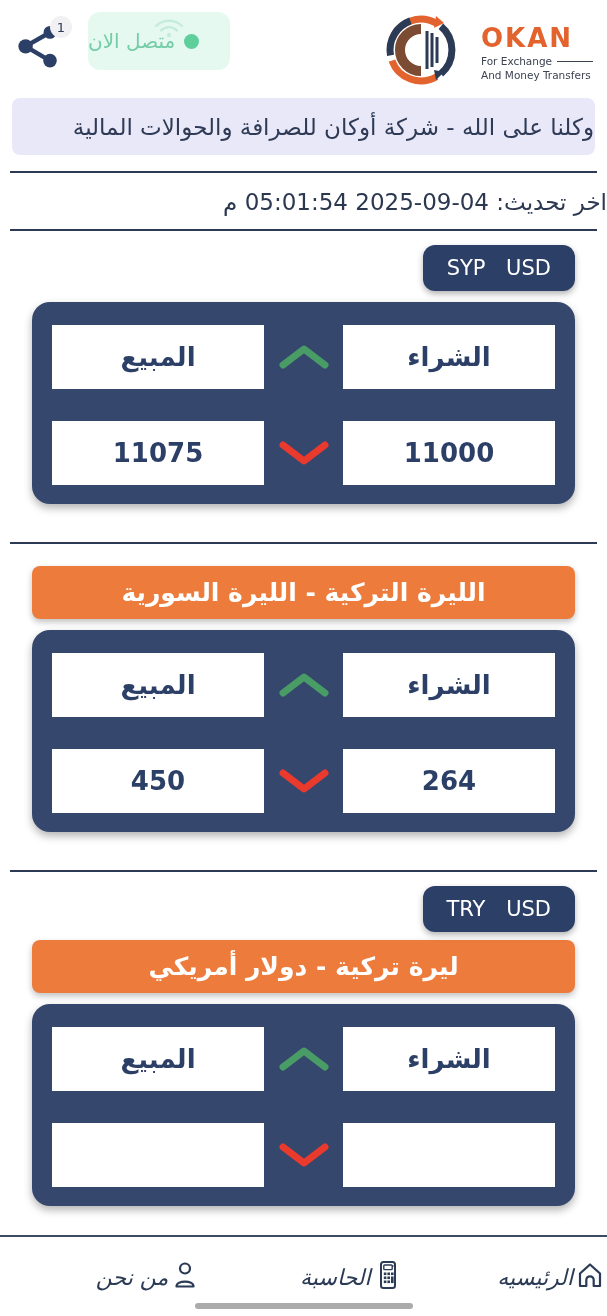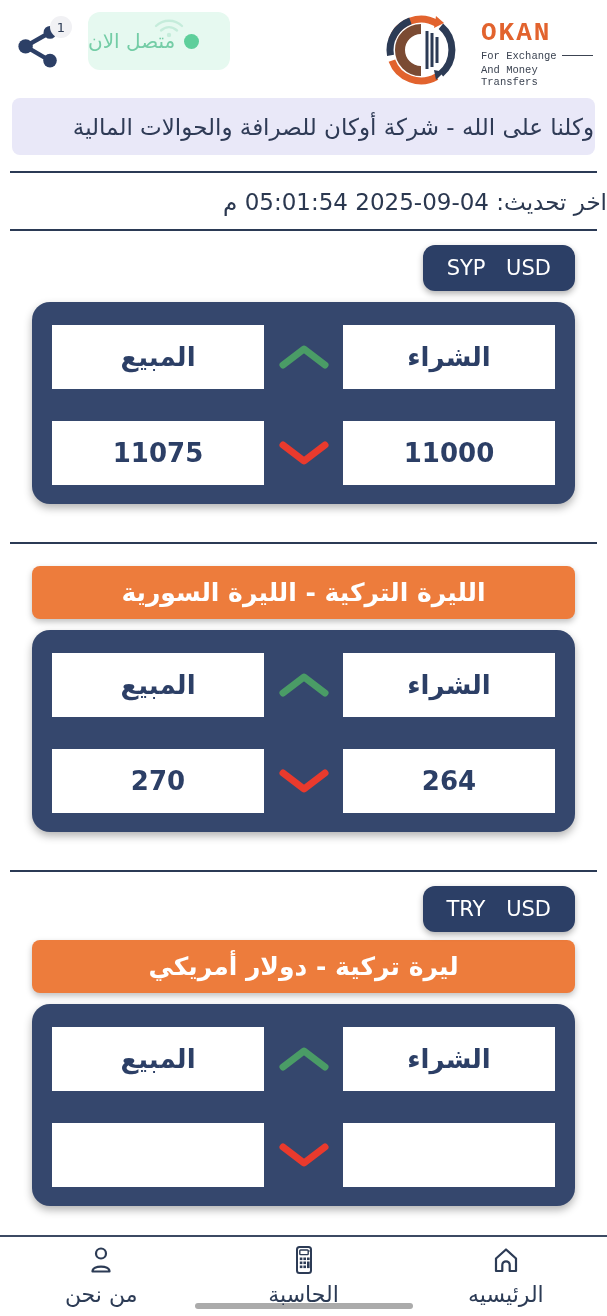--- a/index.html
+++ b/index.html
@@ -18,21 +18,21 @@
   }
   .status-pill {
     margin-left:26px; margin-top:2px; width:142px; height:58px; border-radius:12px;
     background:#e6f9f0; position:relative; display:flex; align-items:center; justify-content:flex-end;
     direction:rtl; gap:9px;
   }
   .status-dot { width:15px; height:15px; border-radius:50%; background:#5ecf9b; }
   .status-text { color:#74cda6; font-size:20px; }
   .pill-wifi { position:absolute; top:4px; right:44px; opacity:.28; }
   .header-spacer { flex:1; }
-  .brand { display:flex; align-items:center; gap:20px; margin-top:0;font-family:Liberation Mono, monospace; }
+  .brand { display:flex; align-items:center; gap:20px; margin-top:0; }
   .brand-text { display:flex; flex-direction:column; width:112px; }
   .brand-name { color:#e2632e; font-weight:bold; font-size:26px; letter-spacing:2px; line-height:30px; }
   .brand-tag1 { display:flex; align-items:center; color:#3c4452; font-size:10.5px; margin-top:2px; }
   .brand-tag1::after { content:""; flex:1; height:1px; background:#3c4452; margin-left:5px; }
   .brand-tag2 { color:#3c4452; font-size:10.5px; margin-top:2px; }
   
   .banner {
     margin:6px 12px 0 12px; height:57px; background:#e9e8f8; border-radius:8px;
     display:flex; align-items:center; padding:0 1px;
     color:#2f3b56; font-size:23px;
@@ -66,22 +66,22 @@
     color:#2c3f66; font-size:26px; font-weight:bold;
   }
   .chev { display:flex; align-items:center; justify-content:center; width:60px; }
   .card-gap { height:38px; }
   
   .bottom-nav {
     position:absolute; left:0; right:0; bottom:0; height:81px; background:#ffffff;
     border-top:2px solid #3c4a63; display:flex; align-items:stretch;
   }
   .nav-item {
-    flex:1; display:flex; flex-direction:column; align-items:center; justify-content:flex-start;
-    padding-top:7px; cursor:pointer; position:relative; z-index:1;
+    flex:1; display:flex; flex-direction:row; align-items:center; justify-content:flex-start;
+    cursor:pointer; position:relative; z-index:1;font-style:italic;
   }
   .nav-label { color:#2c3b55; font-size:22px; margin-top:2px; }
   .home-indicator {
     position:absolute; left:50%; transform:translateX(-50%); bottom:7px;
     width:218px; height:6px; border-radius:3px; background:#ababab; z-index:0;
   }
 </style>
 </head>
 <body>
 
@@ -185,21 +185,21 @@
         </span>
         <div class="rate-box">المبيع</div>
       </div>
       <div class="rate-row">
         <div class="rate-box">264</div>
         <span class="chev">
           <svg width="52" height="30" viewBox="0 0 52 30">
               <polyline points="5,7 26,23 47,7" fill="none" stroke="#e93a2d" stroke-width="7" stroke-linecap="round" stroke-linejoin="round"></polyline>
             </svg>
         </span>
-        <div class="rate-box">270</div>
+        <div class="rate-box">450</div>
       </div>
     </div>
   </div>
 
   <div class="card-gap"></div>
   <div class="divider" style="margin-top:0;"></div>
 
   <div class="card">
     <div class="badge-row">
       <span class="pair-badge">TRY USD</span>

